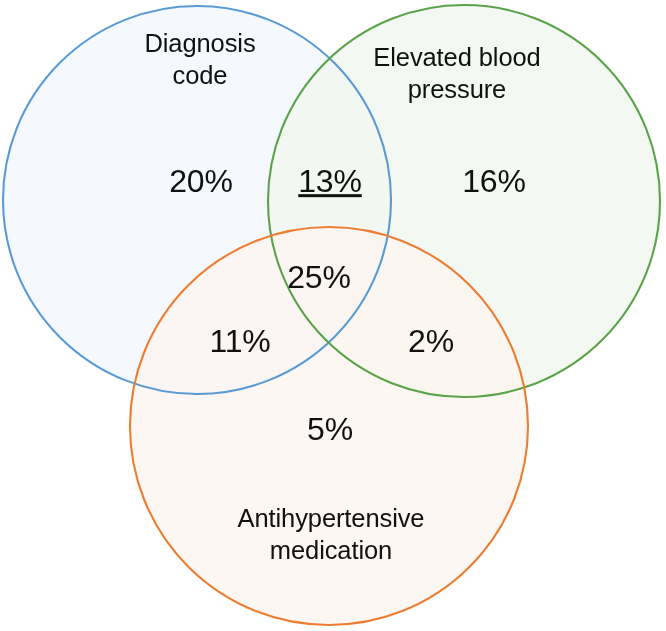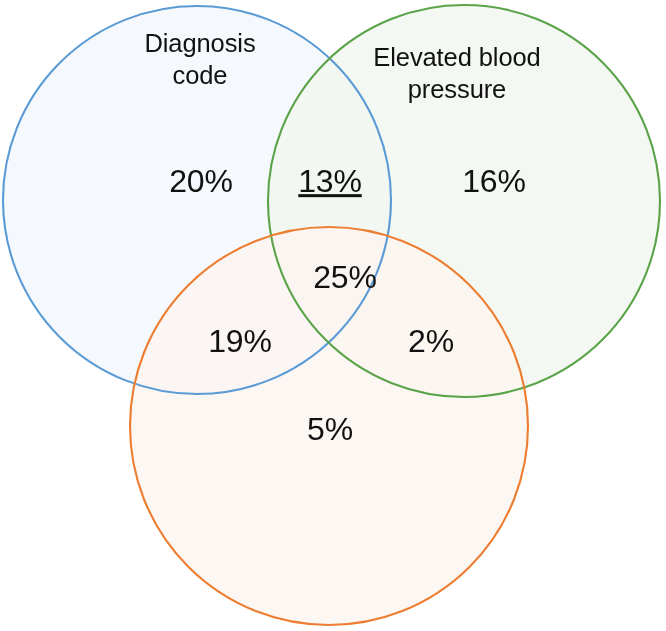--- a/index.html
+++ b/index.html
@@ -62,22 +62,24 @@
       <circle class="c-stroke" cx="197" cy="200" r="194" fill="none" stroke="#5b9bd5" stroke-width="2.1"></circle>
       <circle class="c-stroke" cx="464" cy="201" r="196" fill="none" stroke="#5aa349" stroke-width="2.1"></circle>
       <circle class="c-stroke" cx="329" cy="426" r="199" fill="none" stroke="#ed7d31" stroke-width="2.1"></circle>
     </g>
   </svg>
 
   <div class="venn-label" style="left: 200px; top: 60px;">Diagnosis
 code</div>
   <div class="venn-label" style="left: 457px; top: 62px; margin-top: 12px;">Elevated blood
 pressure</div>
+  <div class="venn-label" style="left: 331px; top: 535px;">Antihypertensive
+medication</div>
 
   <div class="venn-value" style="left: 201px; top: 182px;">20%</div>
   <div class="venn-value" style="left: 330px; top: 182px; text-decoration: underline;">13%</div>
   <div class="venn-value" style="left: 470px; top: 182px; margin-left: 24px;">16%</div>
-  <div class="venn-value" style="left: 345px; top: 278px;">25%</div>
-  <div class="venn-value" style="left: 240px; top: 342px;">19%</div>
+  <div class="venn-value" style="left: 319px; top: 278px;">25%</div>
+  <div class="venn-value" style="left: 240px; top: 342px;">11%</div>
   <div class="venn-value" style="left: 431px; top: 342px;">2%</div>
   <div class="venn-value" style="left: 330px; top: 430px;">5%</div>
 
 </div>
 
 </body></html>

